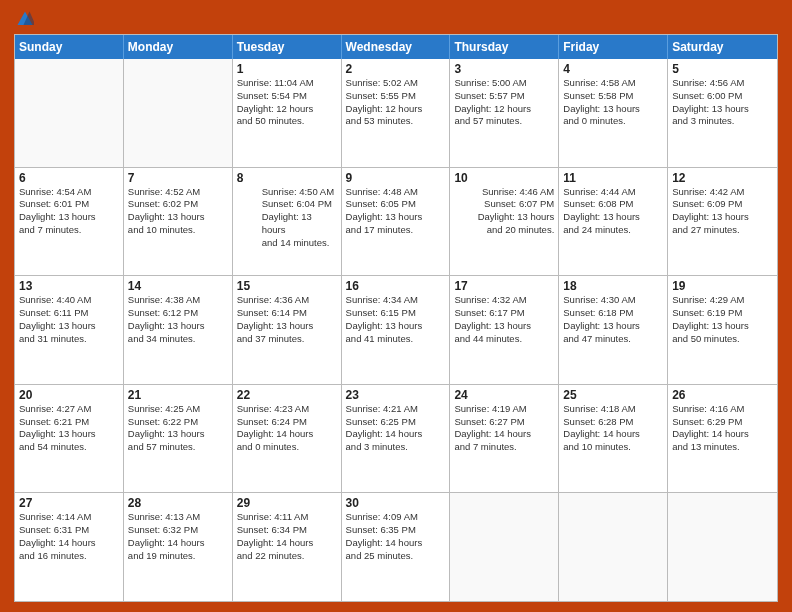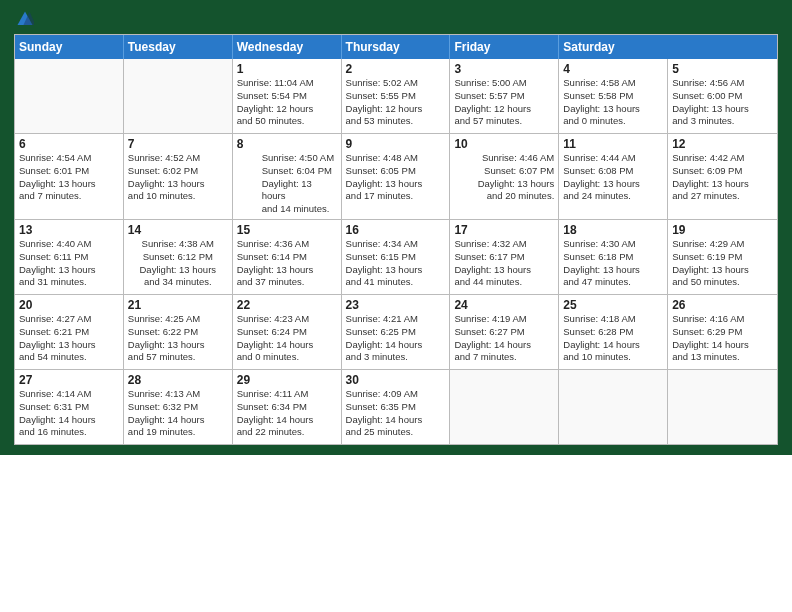--- a/index.html
+++ b/index.html
@@ -5,22 +5,22 @@
     * { box-sizing: border-box; margin: 0; padding: 0; }
     body {
       font-family: Arial, sans-serif;
       background: #fff;
       width: 792px;
       height: 612px;
       overflow: hidden;
     }
     .page {
       width: 792px;
-      height: 455px;
-      background: #14532d;
+      height: 612px;
+      background: #c2410c;
       display: flex;
       flex-direction: column;
       padding: 10px 14px 10px 14px;
     }
     .header {
       display: flex;
       justify-content: space-between;
       align-items: flex-start;
       margin-bottom: 6px;
     }
@@ -132,20 +132,21 @@
     </div>
     <div class="title-block">
       <div class="month-title"></div>
       <div class="subtitle"></div>
     </div>
   </div>
 
   <div class="calendar">
     <div class="cal-header-row">
       <div class="cal-header-cell">Sunday</div>
+      <div class="cal-header-cell">Monday</div>
       <div class="cal-header-cell">Tuesday</div>
       <div class="cal-header-cell">Wednesday</div>
       <div class="cal-header-cell">Thursday</div>
       <div class="cal-header-cell">Friday</div>
       <div class="cal-header-cell">Saturday</div>
     </div>
     <div class="cal-body" id="cal-body">
     <div class="cal-row">
           <div class="cal-cell empty"></div>
           <div class="cal-cell empty"></div>
@@ -239,21 +240,21 @@
         <div class="cal-row">
           <div class="cal-cell">
             <div class="day-num">13</div>
             <div class="day-info" style="white-space: pre-line;">Sunrise: 4:40 AM
 Sunset: 6:11 PM
 Daylight: 13 hours
 and 31 minutes.</div>
           </div>
           <div class="cal-cell">
             <div class="day-num">14</div>
-            <div class="day-info" style="white-space: pre-line; text-align: center;">Sunrise: 4:38 AM
+            <div class="day-info" style="white-space: pre-line;">Sunrise: 4:38 AM
 Sunset: 6:12 PM
 Daylight: 13 hours
 and 34 minutes.</div>
           </div>
           <div class="cal-cell">
             <div class="day-num">15</div>
             <div class="day-info" style="white-space: pre-line;">Sunrise: 4:36 AM
 Sunset: 6:14 PM
 Daylight: 13 hours
 and 37 minutes.</div>

